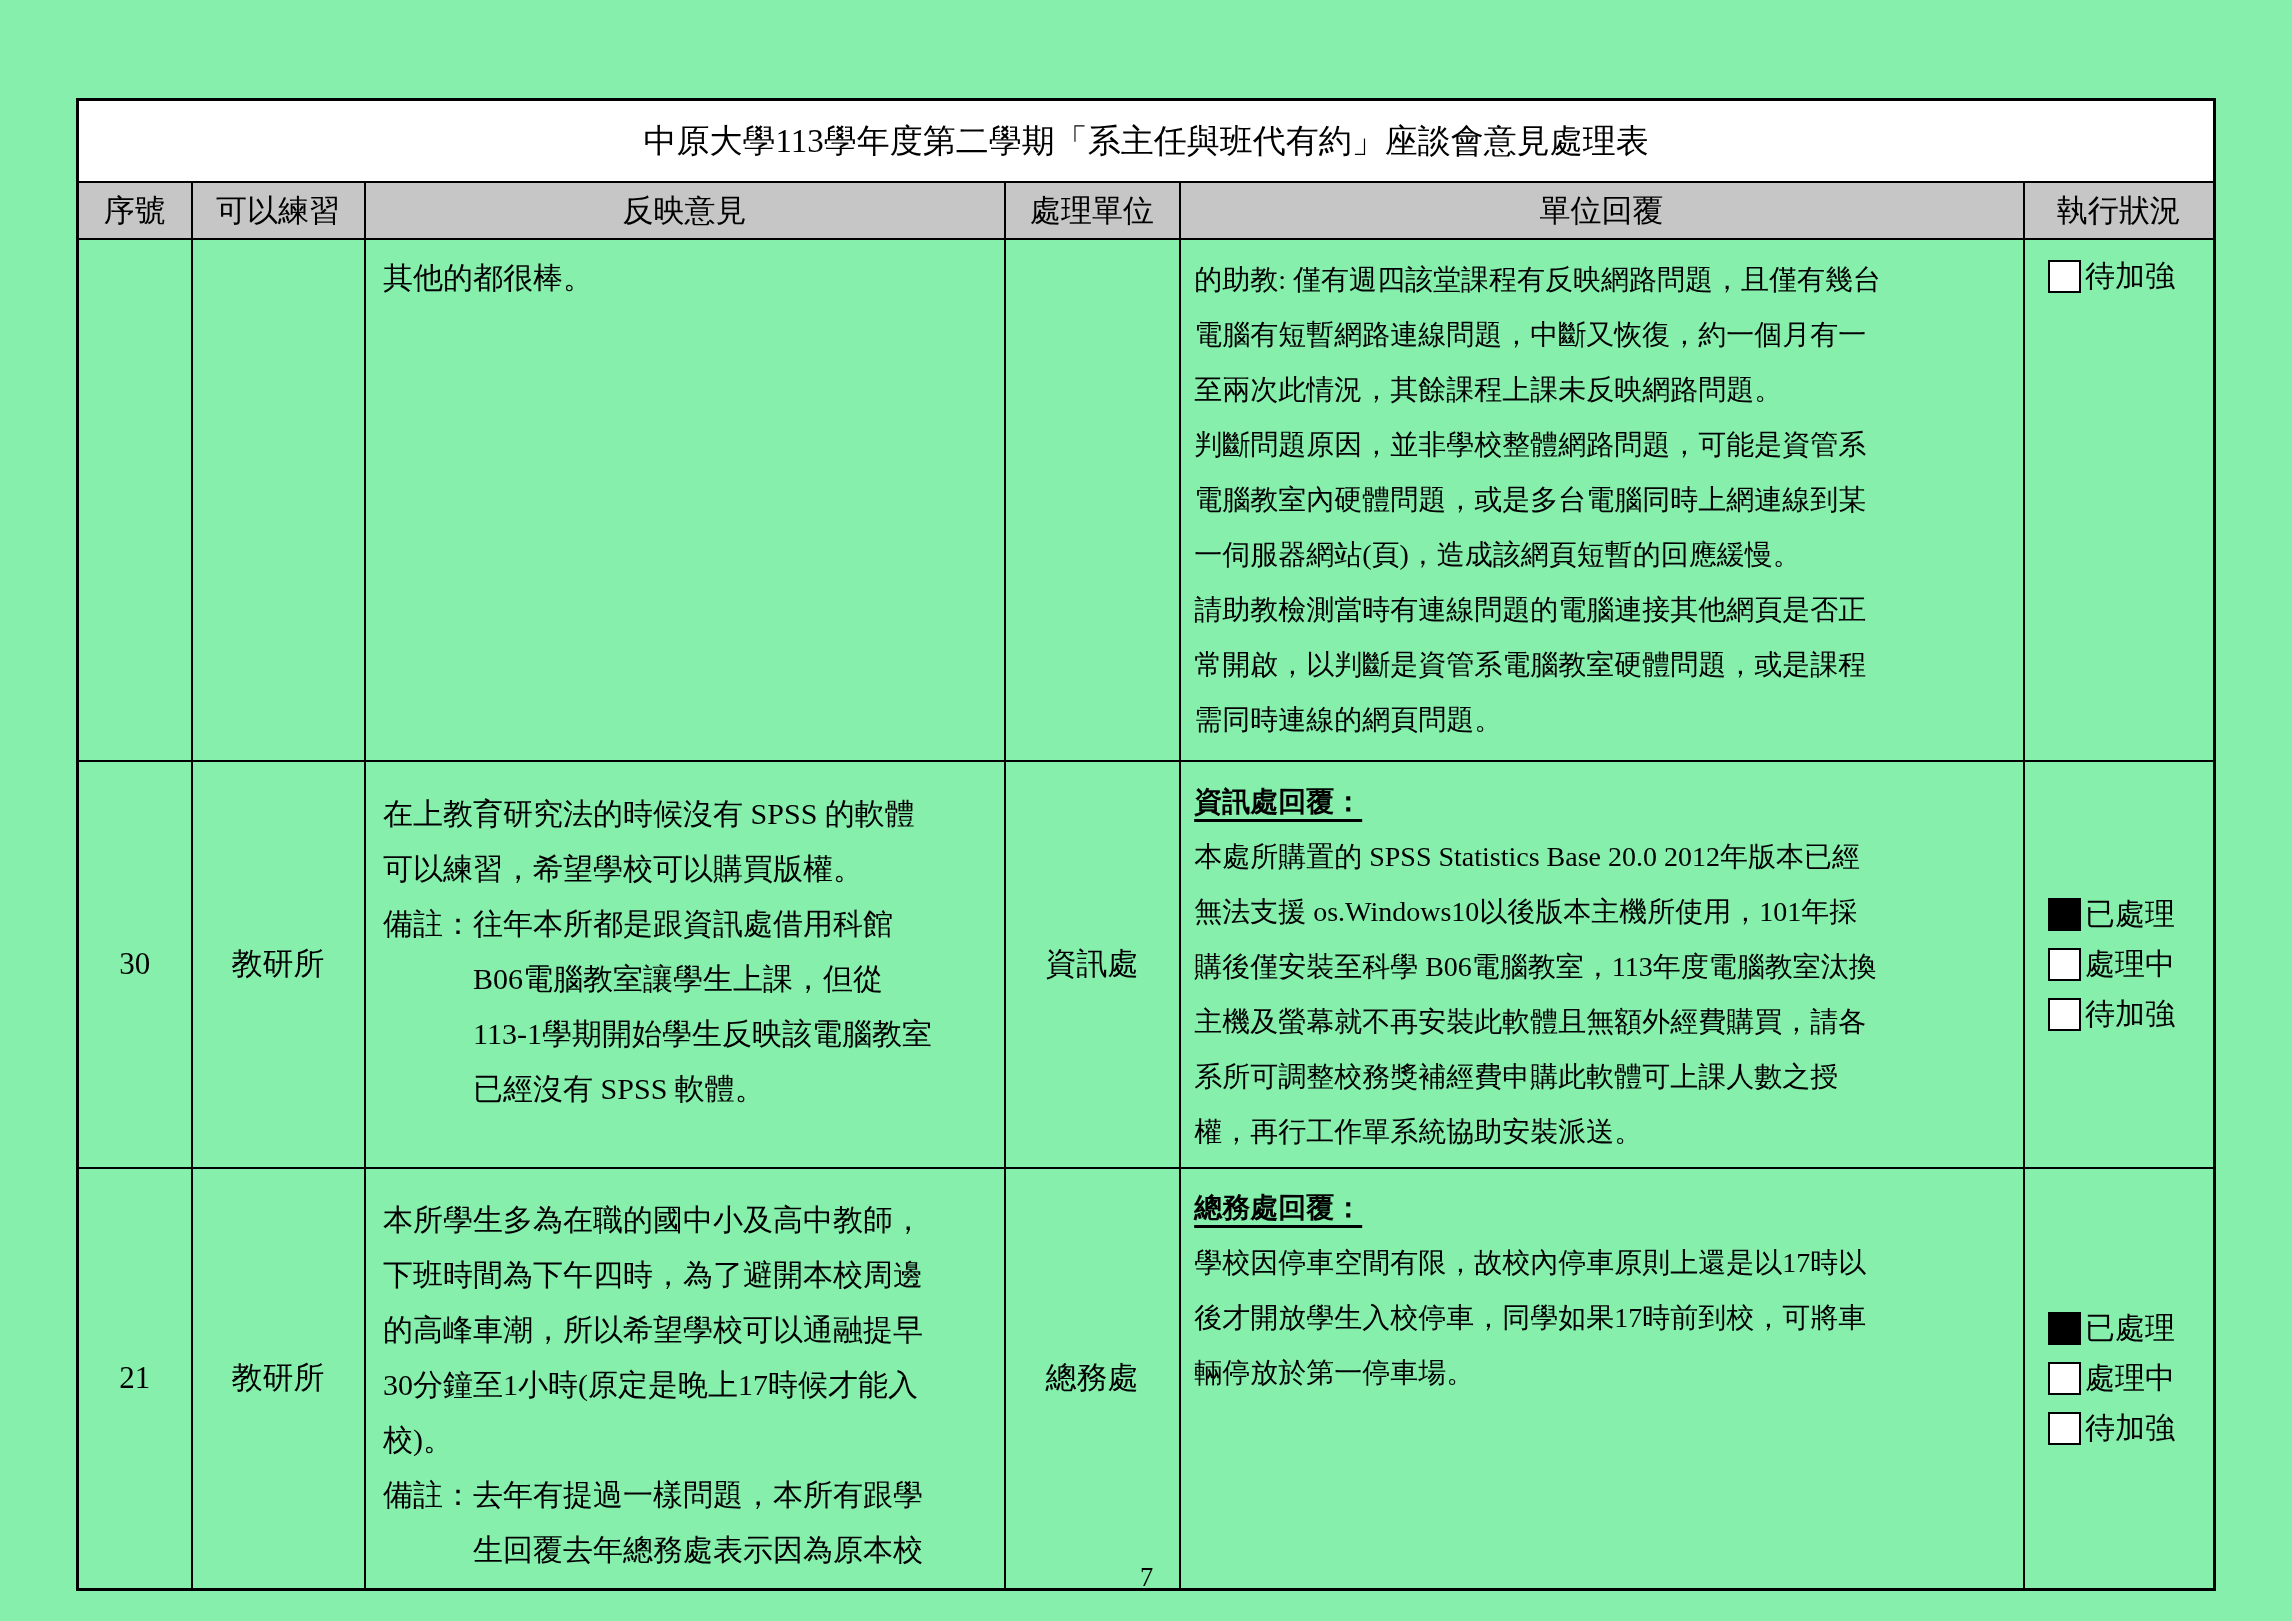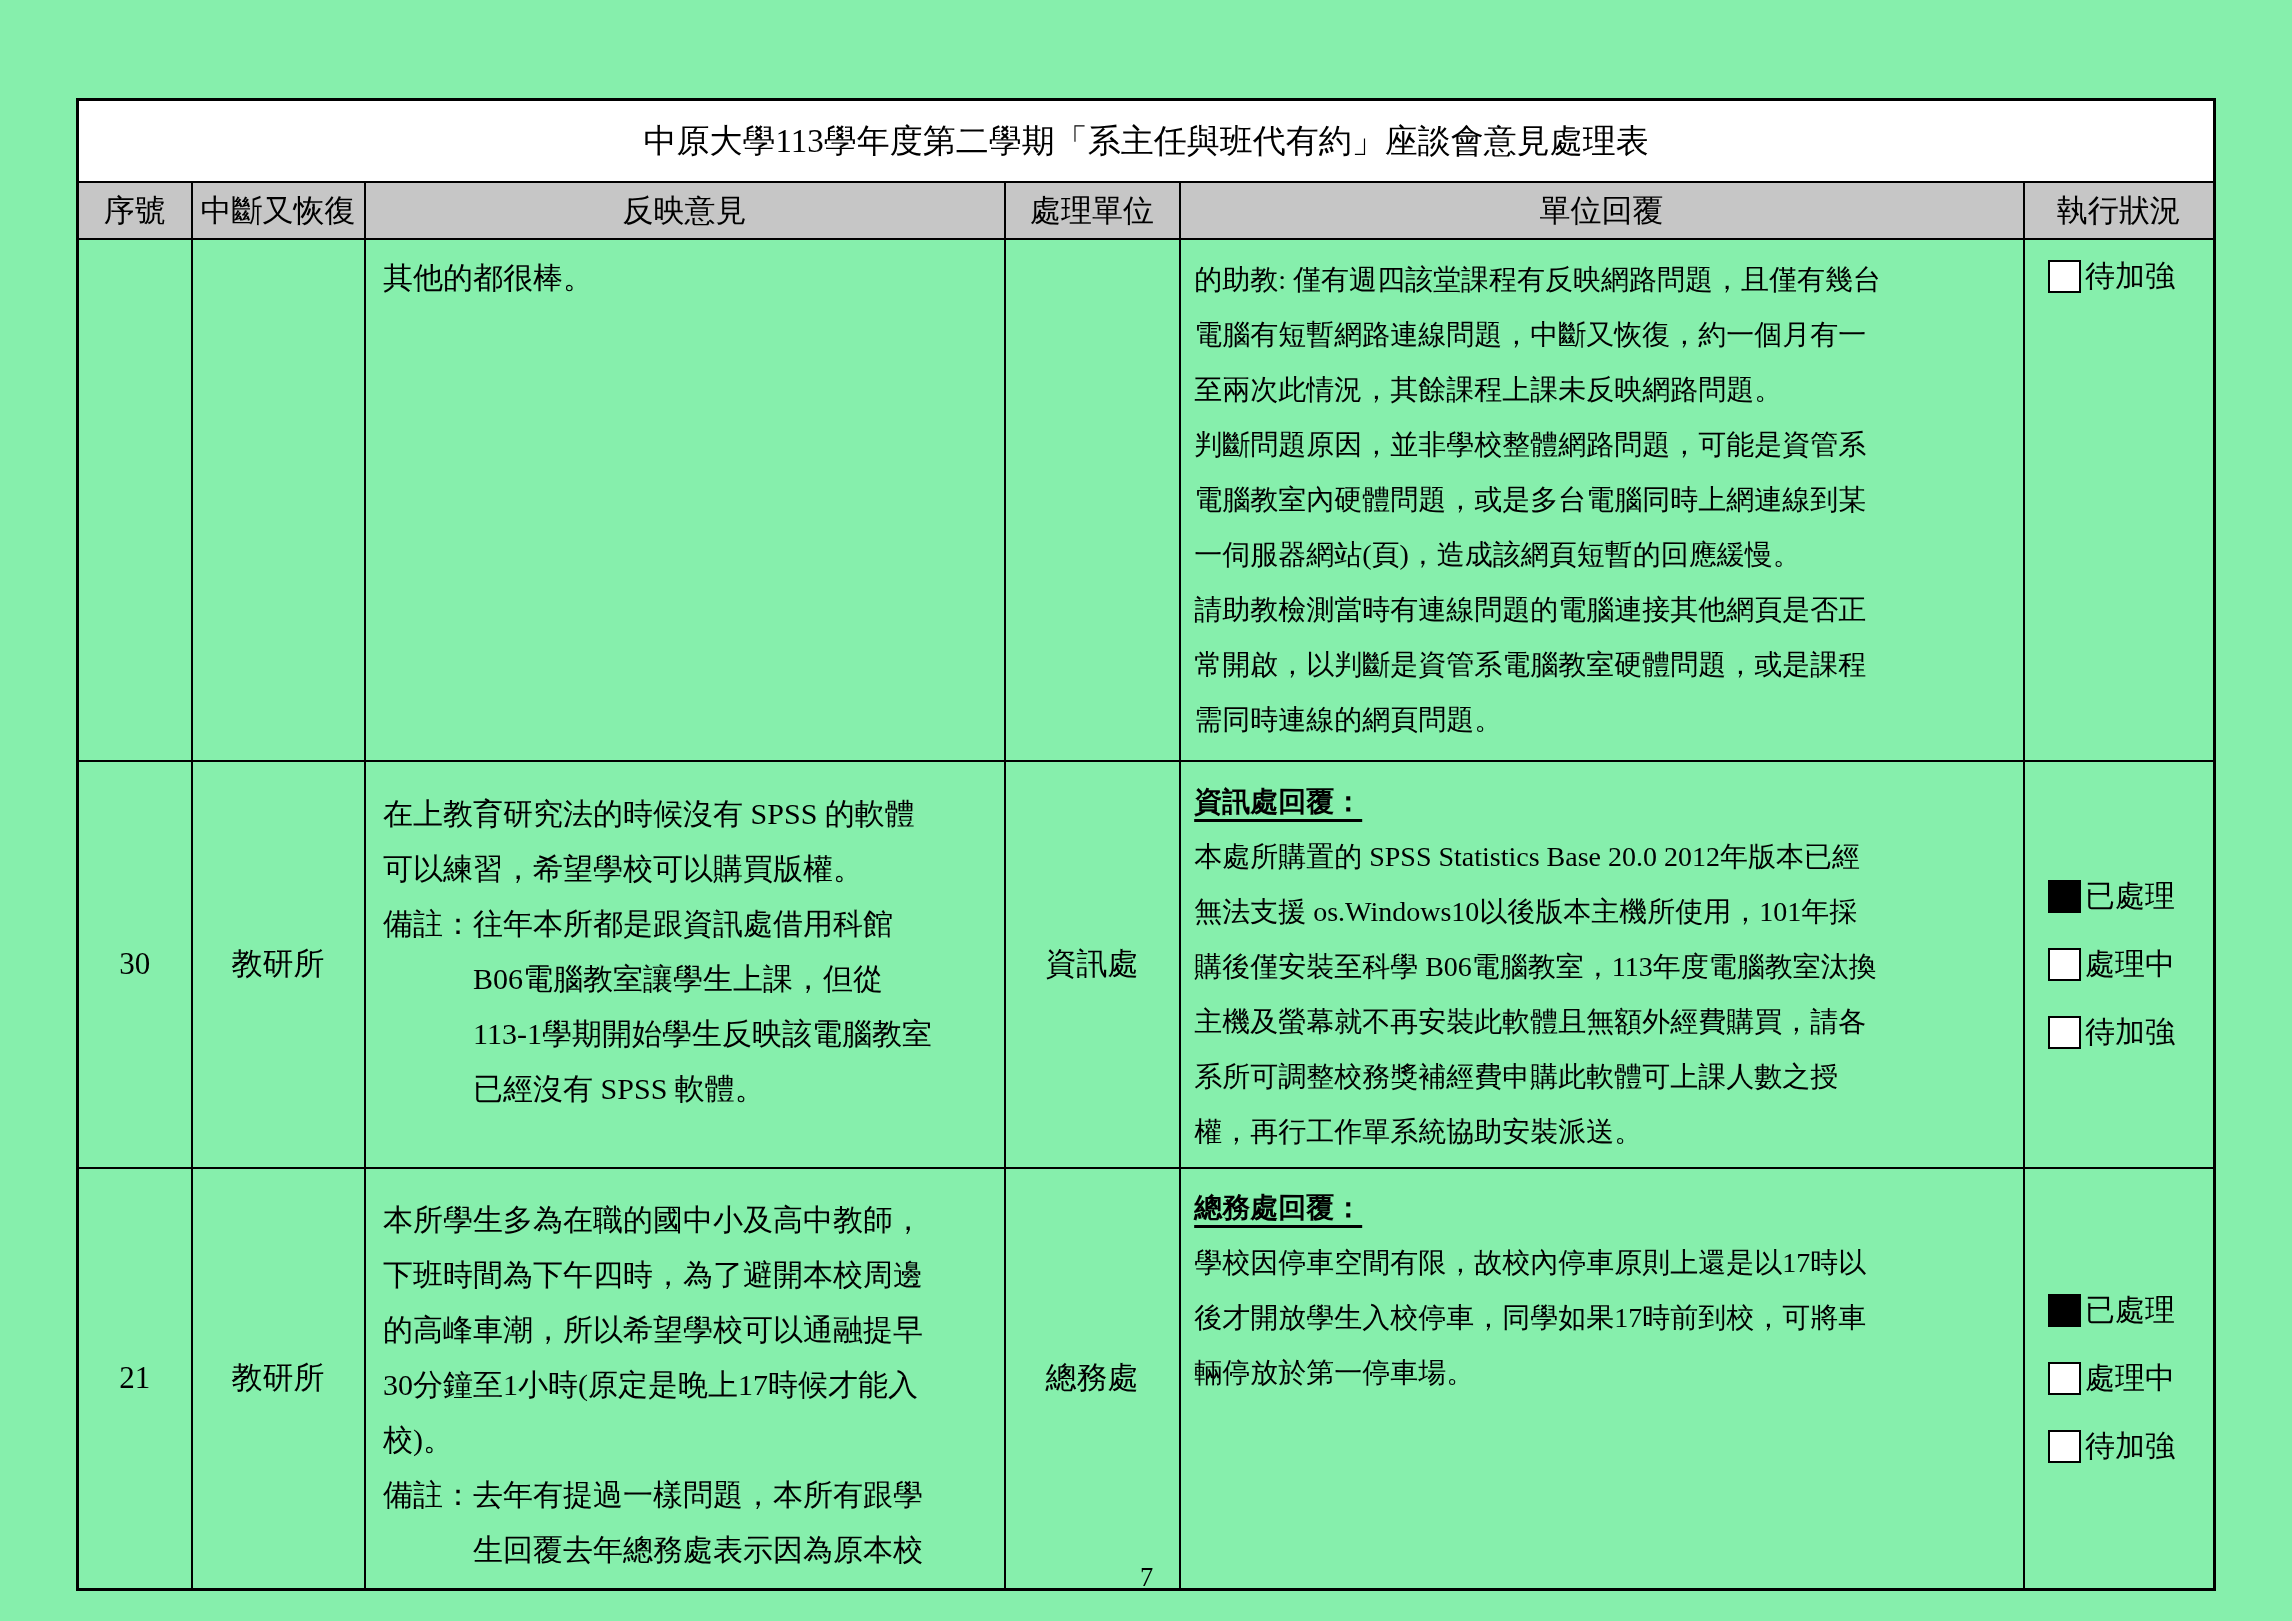--- a/index.html
+++ b/index.html
@@ -43,21 +43,21 @@
   }
   .reply-header {
     font-weight:bold;
     text-decoration:underline;
     text-decoration-thickness:2.9px;
     text-underline-offset:7.8px;
   }
   td.c-status { font-size:30px; padding:0 5.9px 0 13.7px; }
   td.c-status.top { vertical-align:top; padding-top:15.7px; }
   td.c-status.mid { vertical-align:middle; }
-  .status-item { display:flex; align-items:center; gap:3.9px; margin:27px 0; white-space:nowrap;padding-left:10px; }
+  .status-item { display:flex; align-items:center; gap:3.9px; margin:9px 0; white-space:nowrap;padding-left:10px; }
   .checkbox {
     width:29px; height:29px; flex:0 0 29px;
     border:2.9px solid #000; background:#fff; display:inline-block;
   }
   .checkbox.checked { background:#000; }
 
   .page-number {
     position:absolute; left:0; top:1562px; width:2293px;
     text-align:center; font-size:26.5px;
   }
@@ -76,21 +76,21 @@
       <col style="width:191px">
     </colgroup>
 
     <tbody>
         <tr class="title-row">
       <td colspan="6">中原大學113學年度第二學期「系主任與班代有約」座談會意見處理表</td>
     </tr>
 
     <tr class="header-row">
       <td>序號</td>
-      <td>中斷又恢復</td>
+      <td>可以練習</td>
       <td>反映意見</td>
       <td>處理單位</td>
       <td>單位回覆</td>
       <td>執行狀況</td>
     </tr>
 
     <tr class="data-row" style="height:522px;">
       <td class="c-no"></td>
       <td class="c-dept"></td>
       <td class="c-opinion" style="padding-top:9.8px;border-radius:15px;">其他的都很棒。</td>

